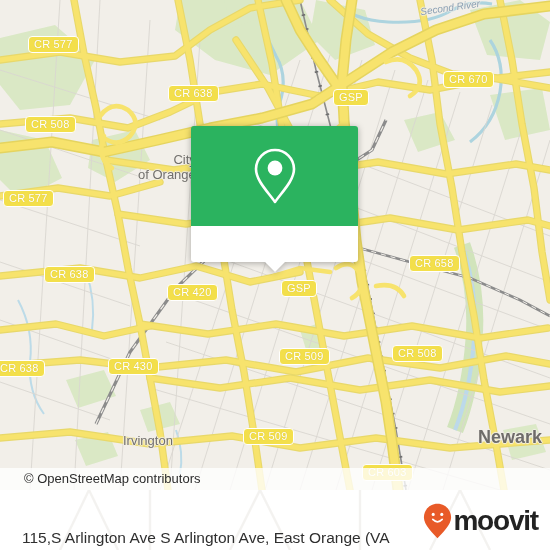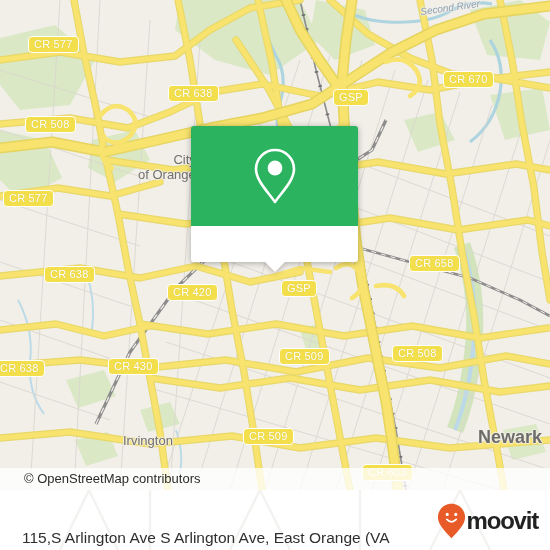--- a/index.html
+++ b/index.html
@@ -185,21 +185,21 @@
     gap: 2px;
   }
   .brand-pin {
     display: block;
     width: 29px;
     height: 36px;
   }
   .brand-word {
     color: #222222;
     font-family: "Liberation Sans", sans-serif;
-    font-size: 24px;
+    font-size: 28px;
     font-weight: bold;
     letter-spacing: -1.2px;
     line-height: 34px;
     margin-left: -1px;
   }
 </style>
 </head>
 <body>
 
 <div id="screenshot">

